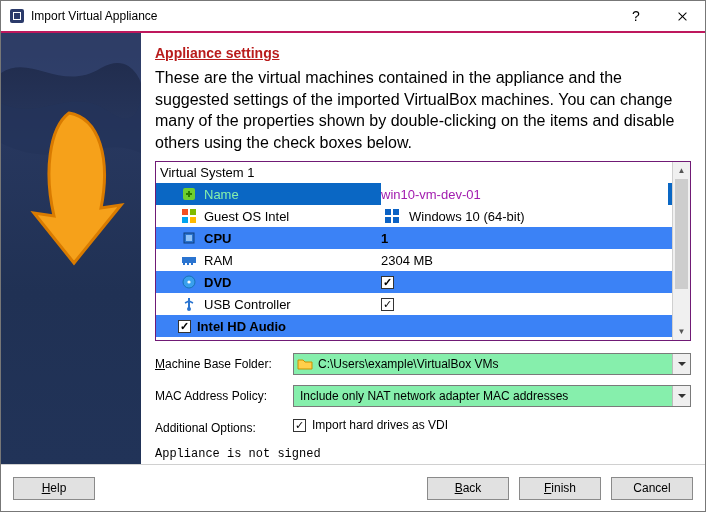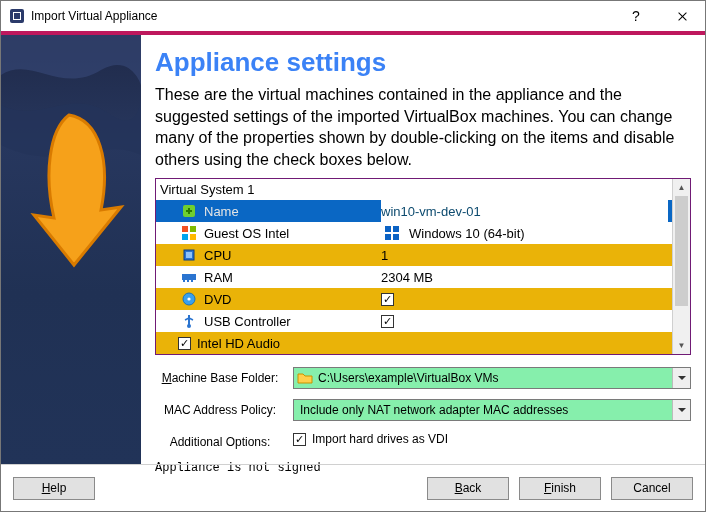--- a/index.html
+++ b/index.html
@@ -10,21 +10,21 @@
     color: #000;
     width: 706px;
     height: 512px;
     overflow: hidden;
   }
   .window { width: 706px; height: 512px; border: 1px solid #777; box-sizing: border-box; display: flex; flex-direction: column; }
   .titlebar {
     height: 30px;
     display: flex;
     align-items: center;
-    border-bottom: 4px solid #be185d;
+    border-bottom: 2px solid #be185d;
     background: #fff;
     padding-left: 8px;
     flex: 0 0 auto;
   }
   .titlebar-title { font-size: 12px; margin-left: 6px; }
   .titlebar-controls { margin-left: auto; display: flex; height: 100%; }
   .titlebar-btn {
     width: 46px; height: 100%;
     display: flex; align-items: center; justify-content: center;
     font-family: "Segoe UI Symbol", sans-serif;
@@ -42,24 +42,25 @@
   .sidebar {
     width: 140px;
     background: linear-gradient(180deg, #1f2948 0%, #27375e 25%, #203154 60%, #213358 100%);
     position: relative;
     flex: 0 0 auto;
     overflow: hidden;
   }
   .content { flex: 1 1 auto; display: flex; flex-direction: column; padding: 8px 14px 0 14px; }
 
   .heading {
-    font-size: 26px;
+    font-size: 14px;
     font-weight: 600;
-    color: #3b82f6;
+    color: #b91c1c;
     margin: 4px 0 6px 0;
+    text-decoration: underline;
   }
   .intro { font-size: 16px; line-height: 1.35; margin-bottom: 8px; }
 
   .table-wrap {
     border: 1px solid #701a75;
     display: flex;
     height: 180px;
     box-sizing: border-box;
     background: #fff;
   }
@@ -77,37 +78,37 @@
   .sbthumb { position: absolute; left: 2px; right: 2px; top: 0; height: 110px; background: #cdcdcd; }
 
   .vs-title { padding: 3px 4px; font-size: 13px; }
   .row {
     display: flex; align-items: center;
     height: 22px;
     font-size: 13px;
     padding-left: 22px;
     box-sizing: border-box;
   }
-  .row.alt { background: #eab308; }
+  .row.alt { background: #3b82f6; font-weight: bold; }
   .row.sel { background: #0a67c4; color: #fff; }
   .iconcell { width: 22px; display: flex; align-items: center; justify-content: center; }
   .labelcell { width: 203px; display: flex; align-items: center; gap: 4px; padding-left: 0; }
   .valcell { flex: 1 1 auto; display: flex; align-items: center; gap: 6px; color: #000; }
-  .row.sel .valcell { background: #fff; color: #0c4a6e; margin-right: 4px; height: 100%; }
-  .row.sel .labelcell { color: #e5e5e5; }
+  .row.sel .valcell { background: #fff; color: #a21caf; margin-right: 4px; height: 100%; }
+  .row.sel .labelcell { color: #86efac; }
   .chk {
     width: 13px; height: 13px; border: 1px solid #333; background: #fff;
     display: inline-flex; align-items: center; justify-content: center;
     font-size: 11px; line-height: 1; color: #000;
     box-sizing: border-box;
   }
 
   .form-area { margin-top: 10px; }
   .form-row { display: flex; align-items: center; height: 26px; margin-bottom: 6px; }
-  .form-label { width: 130px; text-align: center; padding-right: 8px; font-size: 12px; }
+  .form-label { width: 130px; text-align: left; padding-right: 8px; font-size: 12px; }
   .form-label .ul { text-decoration: underline; }
   .folder-input, .combo {
     flex: 1 1 auto; height: 22px; border: 1px solid #7a7a7a;
     display: flex; align-items: center; background: #86efac;
     box-sizing: border-box; font-size: 12px;
   }
   .folder-input .ficon { width: 22px; display: flex; align-items: center; justify-content: center; }
   .folder-input span.path { flex: 1; padding-left: 2px; }
   .dropbtn {
     width: 17px; height: 100%; border-left: 1px solid #bbb;

